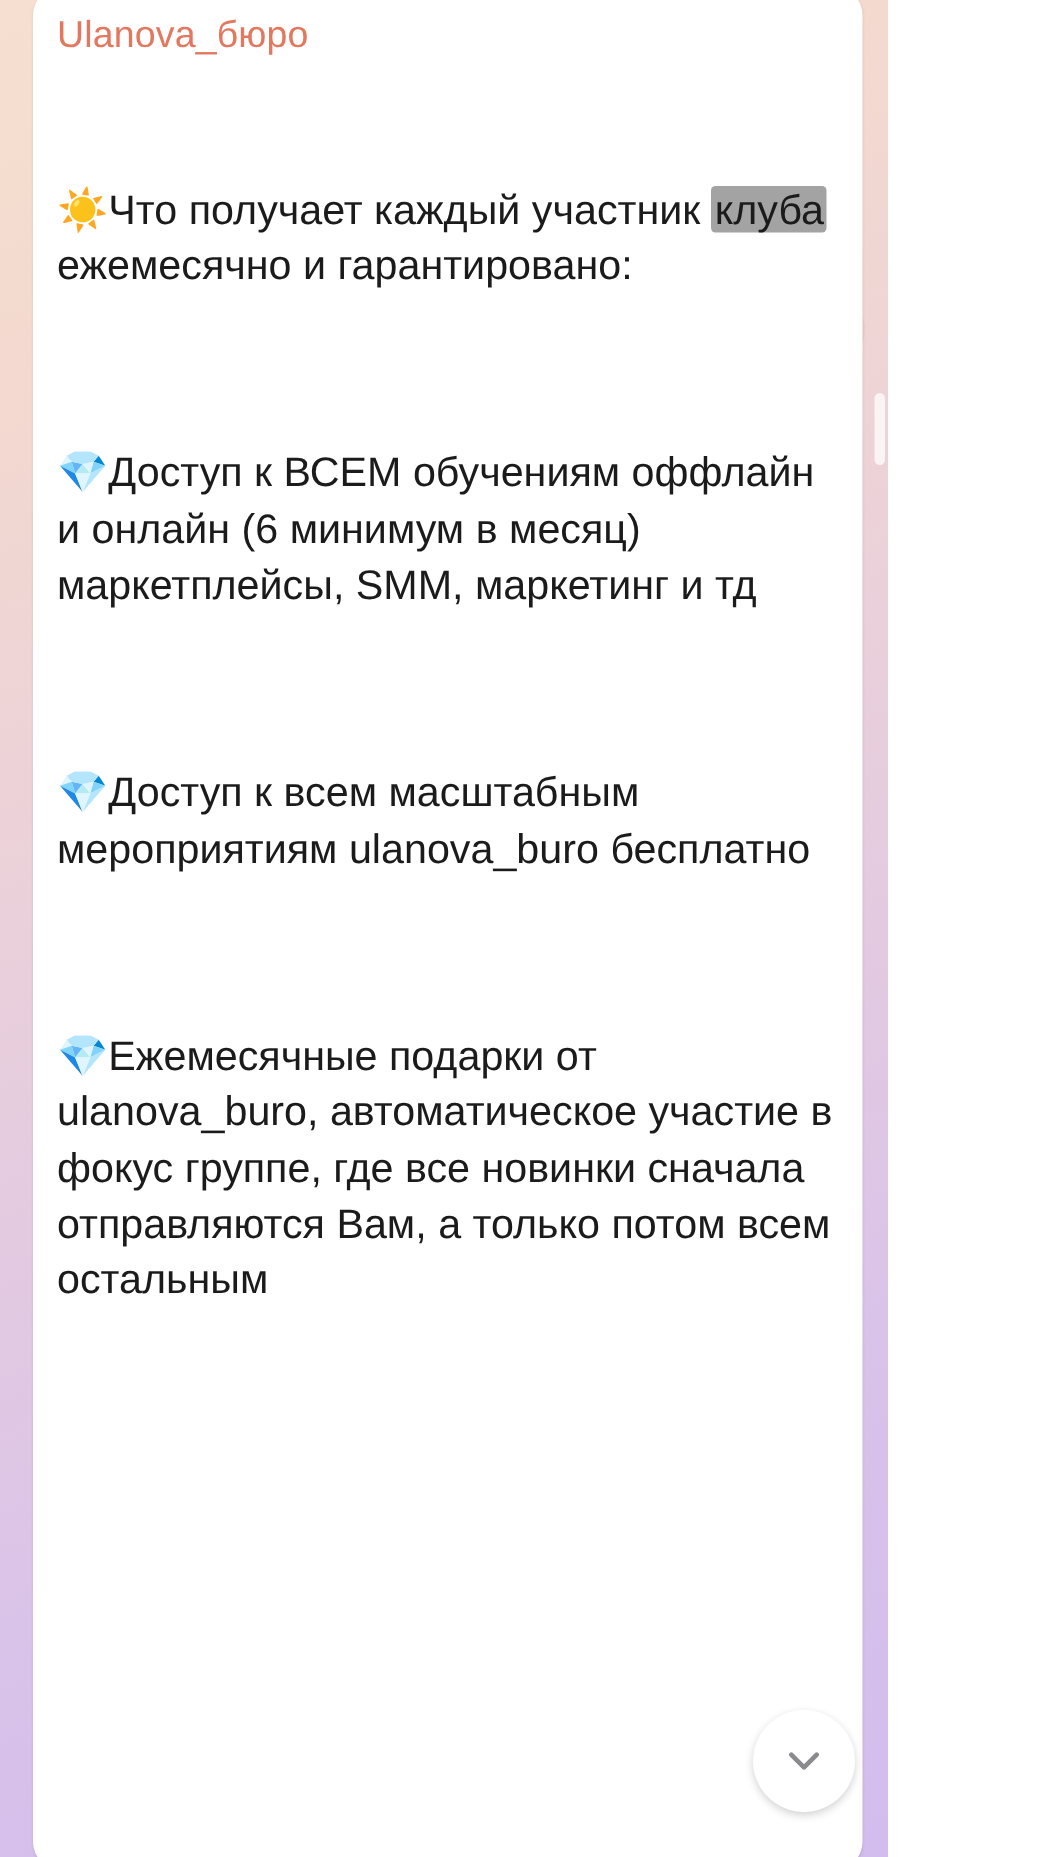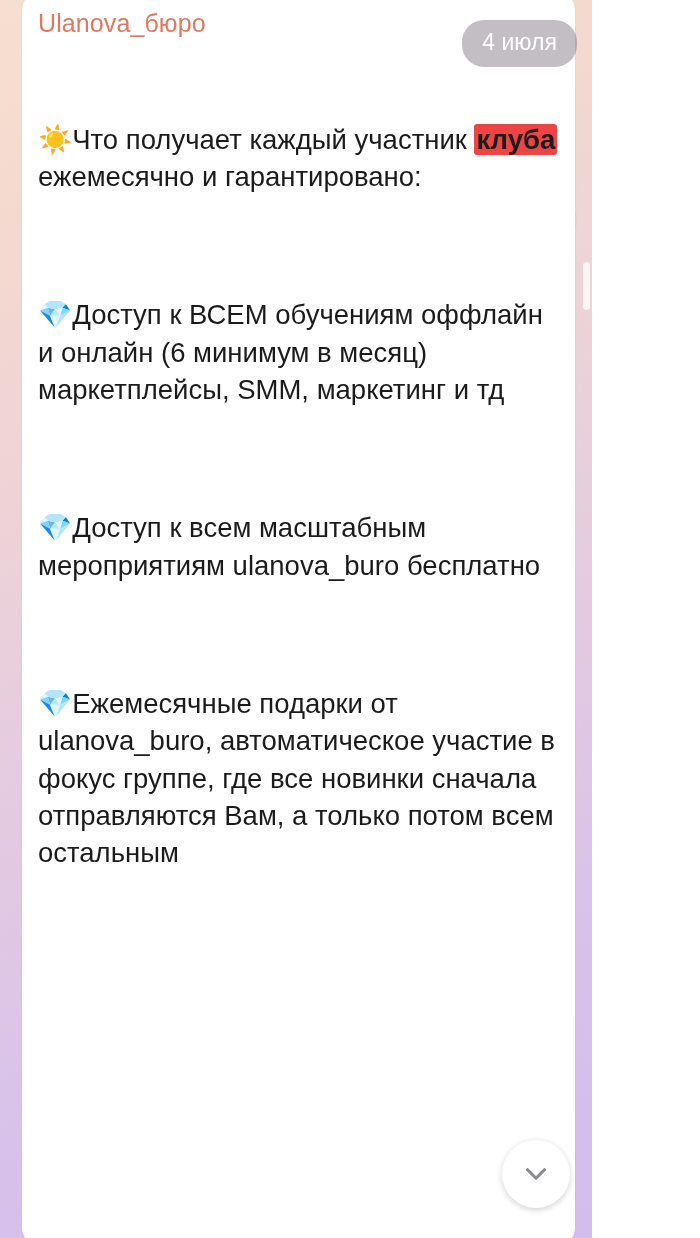--- a/index.html
+++ b/index.html
@@ -71,24 +71,23 @@
     line-height: 1.36;
     color: #1b1b1b;
     white-space: pre-wrap;
     word-wrap: break-word;
   }
 
   .msg-text p { margin: 0 0 26px 0; }
   .msg-text p:last-child { margin-bottom: 0; }
 
   .hl {
-    background: #ef4444;
+    background: #a3a3a3;
     border-radius: 3px;
     padding: 0 2px;
-    font-weight: bold;
   }
 
   
   .scroll-btn {
     position: absolute;
     right: 22px;
     bottom: 30px;
     width: 68px;
     height: 68px;
     border-radius: 50%;
@@ -146,21 +145,20 @@
       <path d="M520 760 l8 -14 8 14z"></path>
       <circle cx="528" cy="900" r="9"></circle>
       <path d="M596 1205 q24 -18 48 0"></path>
     </g>
   </svg>
 
   <div class="bubble">
 
     <div class="bubble-header">
       <div class="author">Ulanova_бюро</div>
-      <div class="date-pill">4 июля</div>
     </div>
 
     <div class="msg-text">
       <p><span>☀️Что получает каждый участник <span class="hl">клуба</span> ежемесячно и гарантировано:</span></p>
       <p><span>💎Доступ к ВСЕМ обучениям оффлайн и онлайн (6 минимум в месяц) маркетплейсы, SMM, маркетинг и тд</span></p>
       <p><span>💎Доступ к всем масштабным мероприятиям ulanova_buro бесплатно</span></p>
       <p><span>💎Ежемесячные подарки от ulanova_buro, автоматическое участие в фокус группе, где все новинки сначала отправляются Вам, а только потом всем остальным</span></p>
       
     </div>
   </div>

